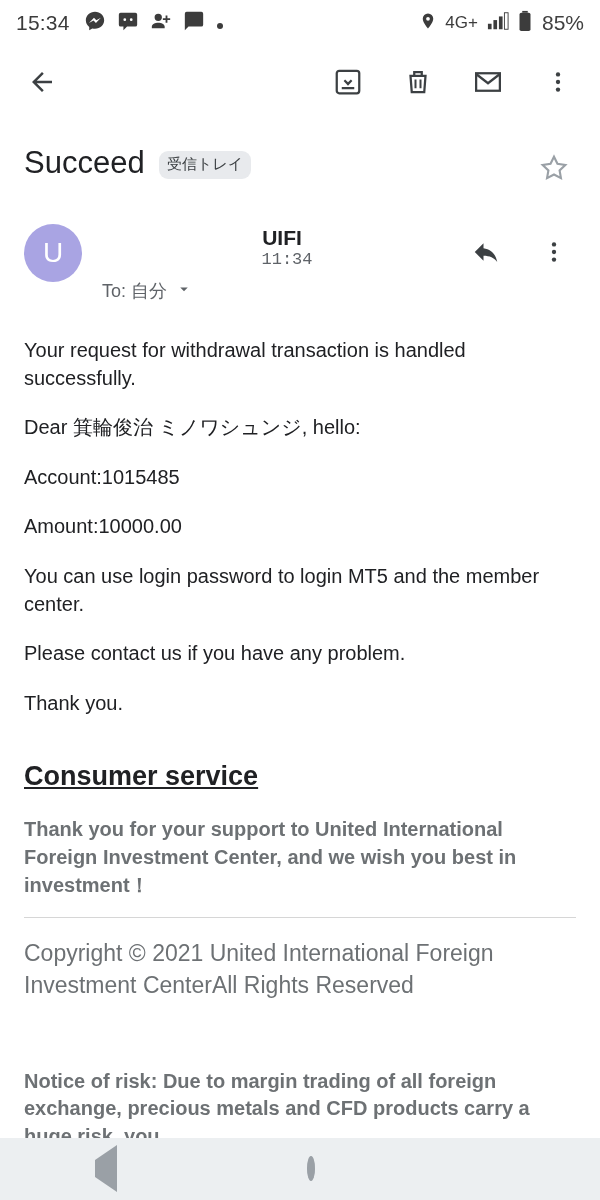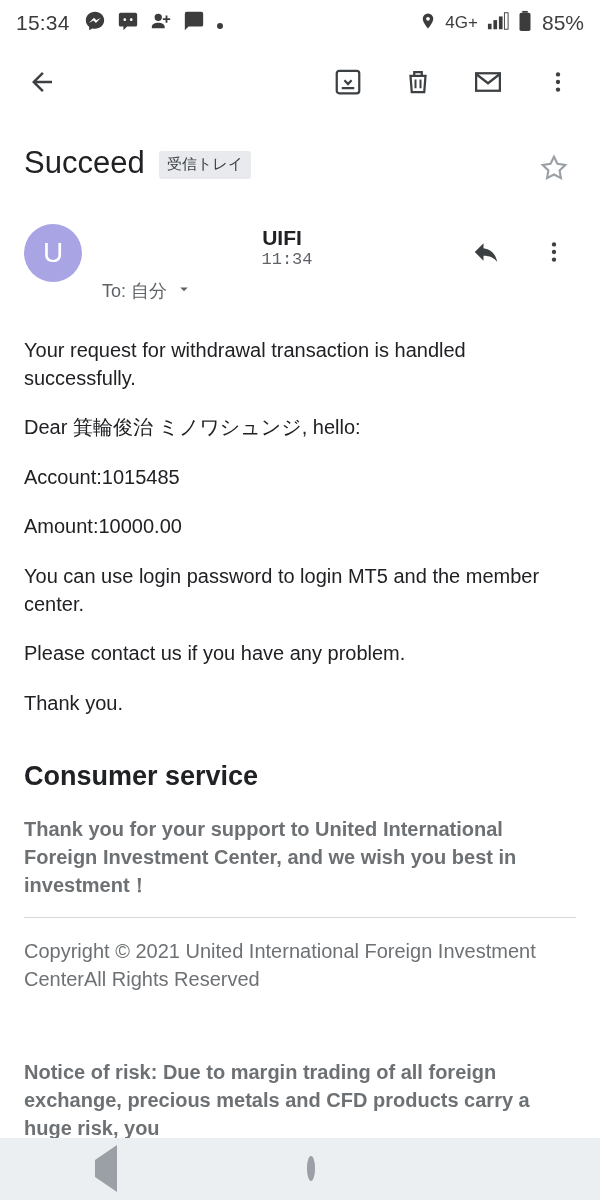--- a/index.html
+++ b/index.html
@@ -73,21 +73,21 @@
     font-size: 31px;
     color: #202124;
     font-weight: 400;
     line-height: 1.2;
   }
   .label-chip {
     display: inline-block;
     background: #e8eaed;
     color: #3c4043;
     font-size: 15px;
-    border-radius: 3px;
+    border-radius: 9px;
     padding: 4px 8px 5px;
     margin-left: 10px;
     position: relative;
     top: -4px;
     white-space: nowrap;
   }
   .star-btn { margin-left: auto; }
 
   
   .sender-row {
@@ -134,41 +134,42 @@
     line-height: 1.38;
     color: #202124;
     margin-bottom: 22px;
   }
   .section-title {
     font-size: 27px;
     font-weight: 700;
     color: #202124;
     margin-top: 44px;
     margin-bottom: 24px;
+    text-decoration: underline;
   }
   .p-muted {
     font-size: 20px;
     line-height: 1.38;
     color: #7a7d80;
     margin-bottom: 22px;
   }
   .p-muted-bold {
     font-size: 20px;
     line-height: 1.38;
     color: #6d7174;
     font-weight: 700;
     margin-bottom: 16px;
   }
   .divider {
     height: 1px;
     background: #d6d6d6;
     margin: 18px 0 20px 0;
   }
   .copyright {
-    font-size: 20px;
+    font-size: 23px;
     line-height: 1.38;
     color: #6d7174;
     margin-bottom: 22px;
   }
   .notice {
     font-size: 20px;
     line-height: 1.38;
     color: #6d7174;
     font-weight: 700;
     margin-top: 66px;

